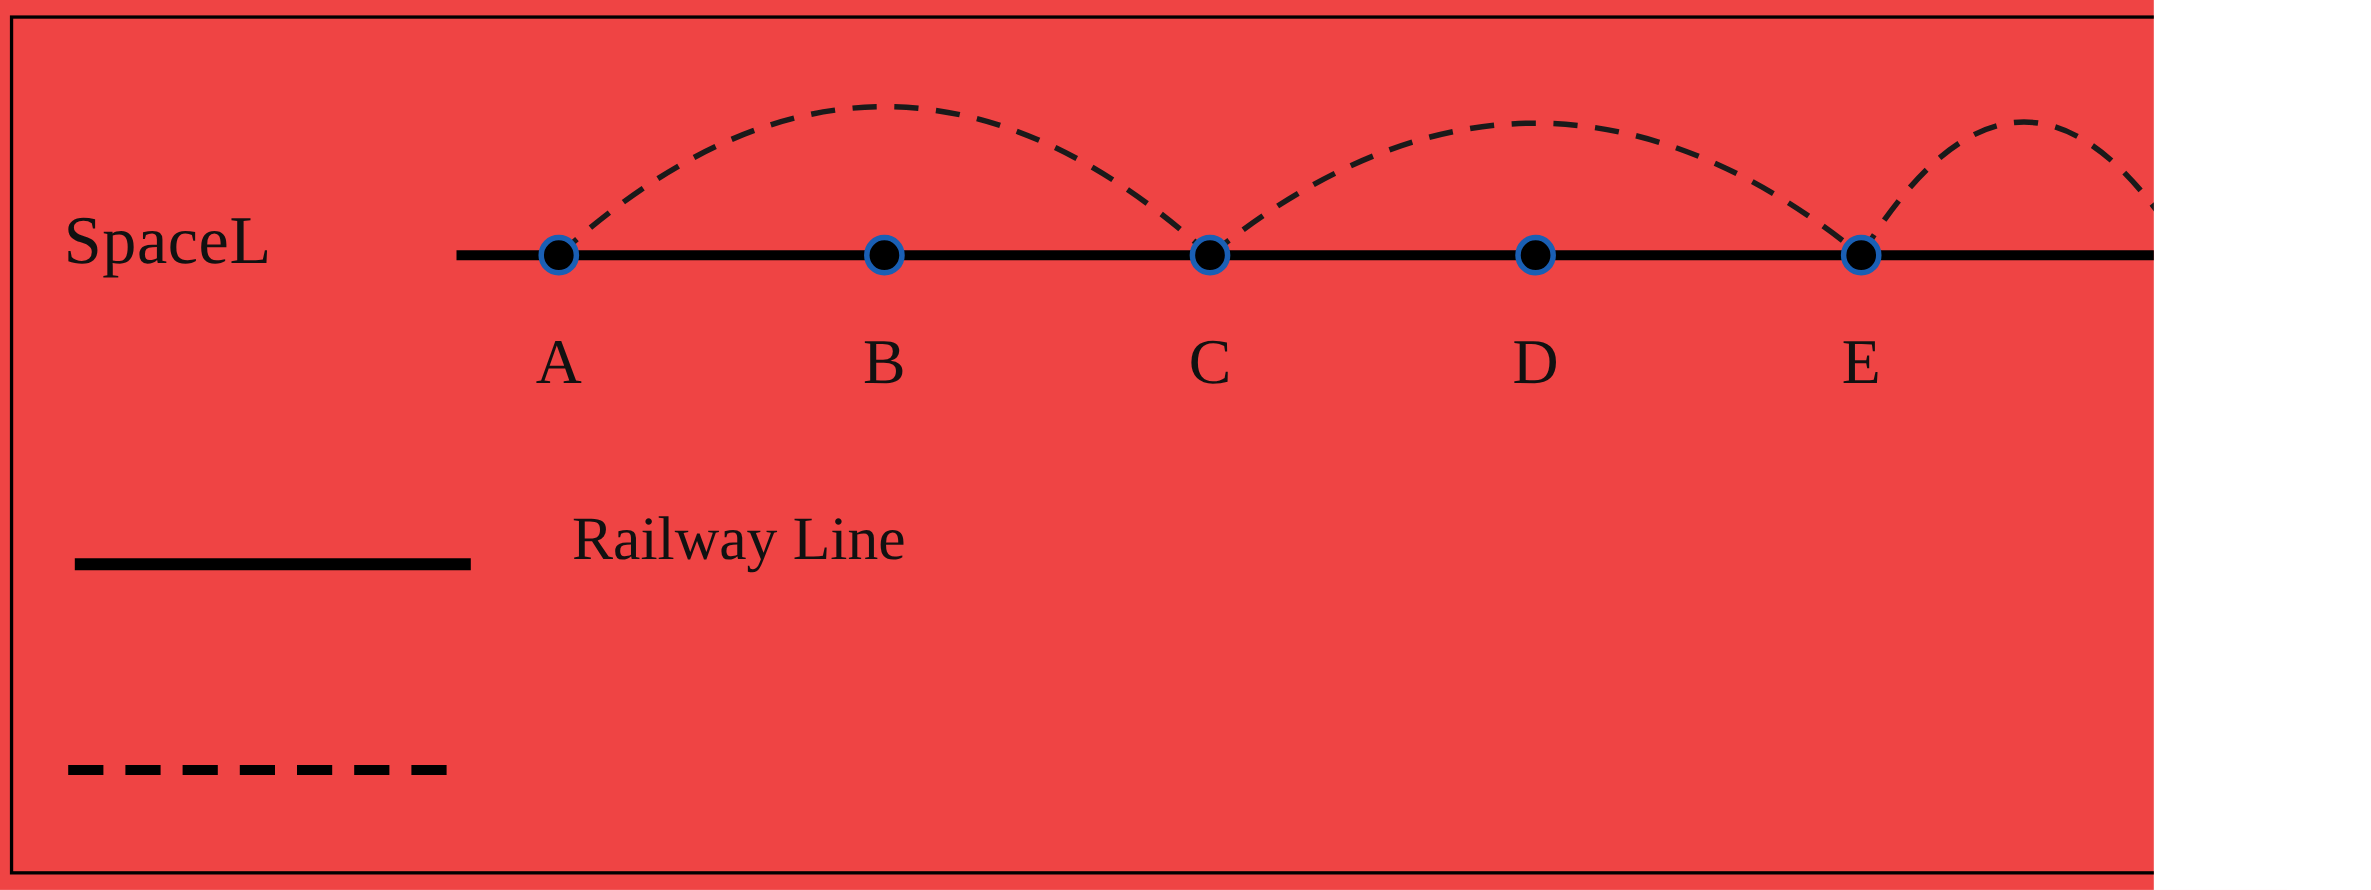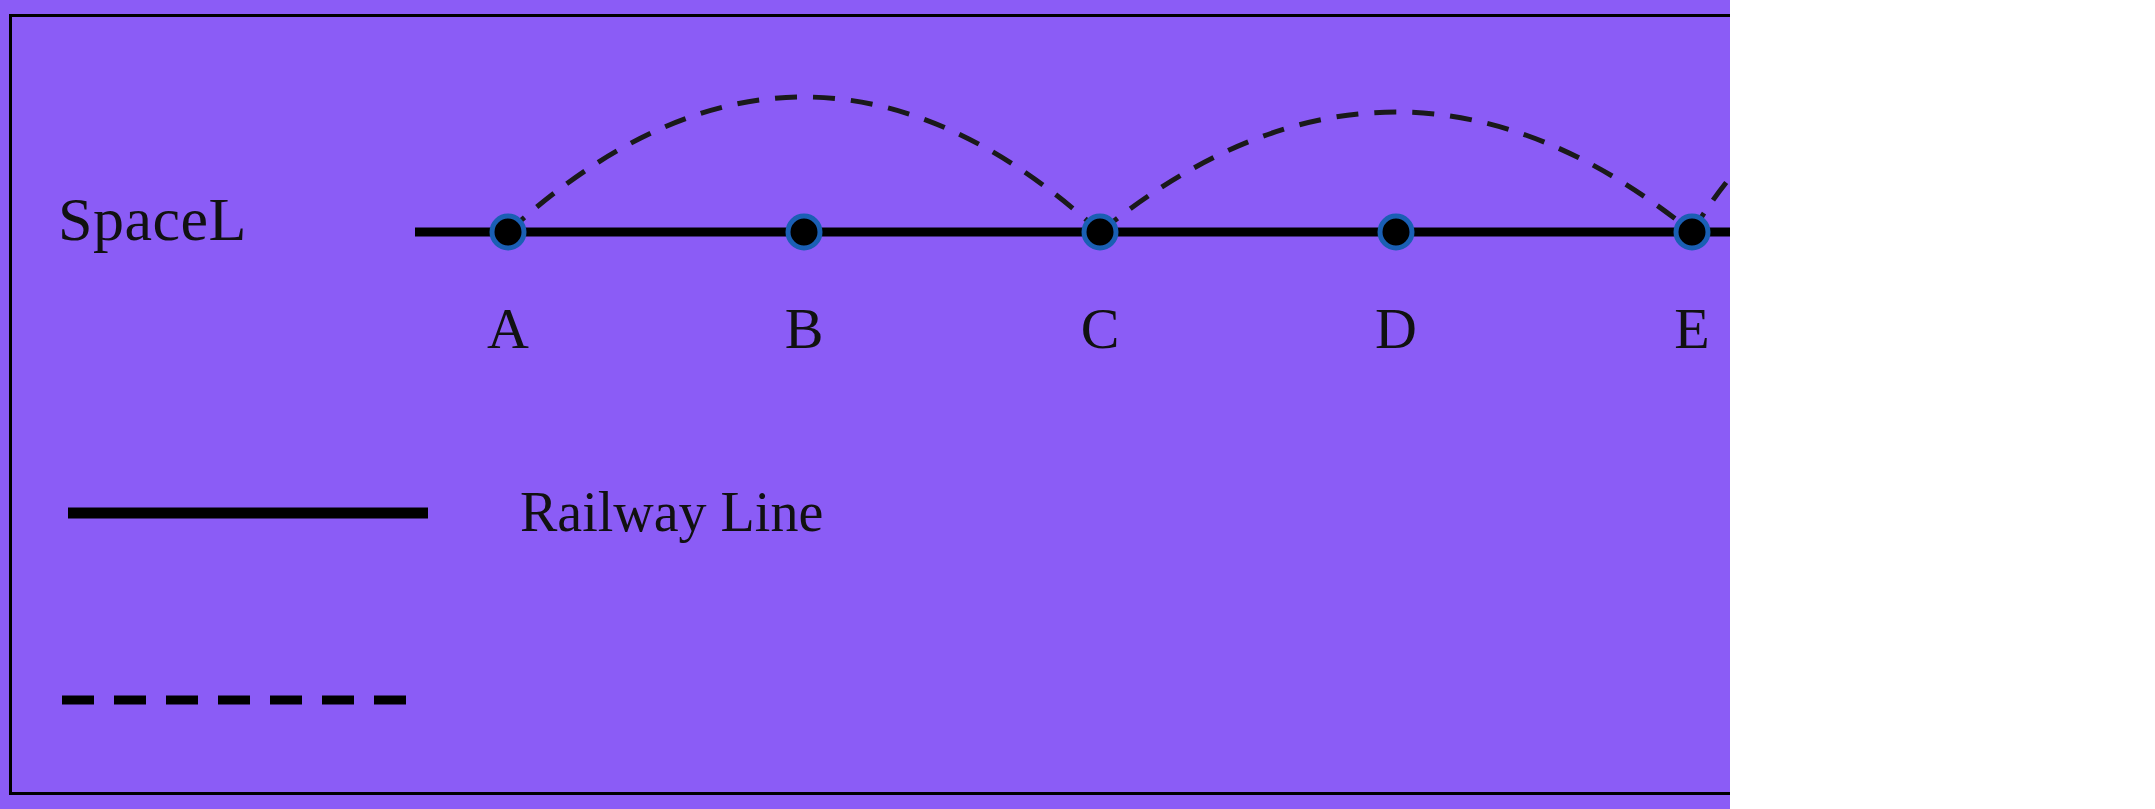--- a/index.html
+++ b/index.html
@@ -6,23 +6,23 @@
   html, body {
     margin: 0;
     padding: 0;
     background: #ffffff;
   }
   body {
     font-family: "Liberation Serif", "DejaVu Serif", serif;
   }
   #figure {
     position: relative;
-    width: 1730px;
+    width: 1958px;
     height: 809px;
-    background: #8b5cf6;
+    background: #ef4444;
     overflow: hidden;
   }
   #figure-border {
     position: absolute;
     left: 9px;
     top: 14px;
     width: 2136px;
     height: 781px;
     border: 3px solid #000000;
     box-sizing: border-box;
@@ -55,21 +55,21 @@
     line-height: 1;
     color: #111111;
   }
   .legend-text {
     position: absolute;
     font-size: 56px;
     line-height: 1;
     color: #111111;
     white-space: nowrap;
   }
-  #legend-railway-text { left: 520px; top: 484px; }
+  #legend-railway-text { left: 520px; top: 462px; }
   #legend-links-text   { left: 520px; top: 665px; }
 </style>
 </head>
 <body>
 
 <div id="figure">
 
   <div id="figure-border"></div>
 
   <svg id="canvas" viewBox="0 0 2155 809" width="2155" height="809" xmlns="http://www.w3.org/2000/svg">

